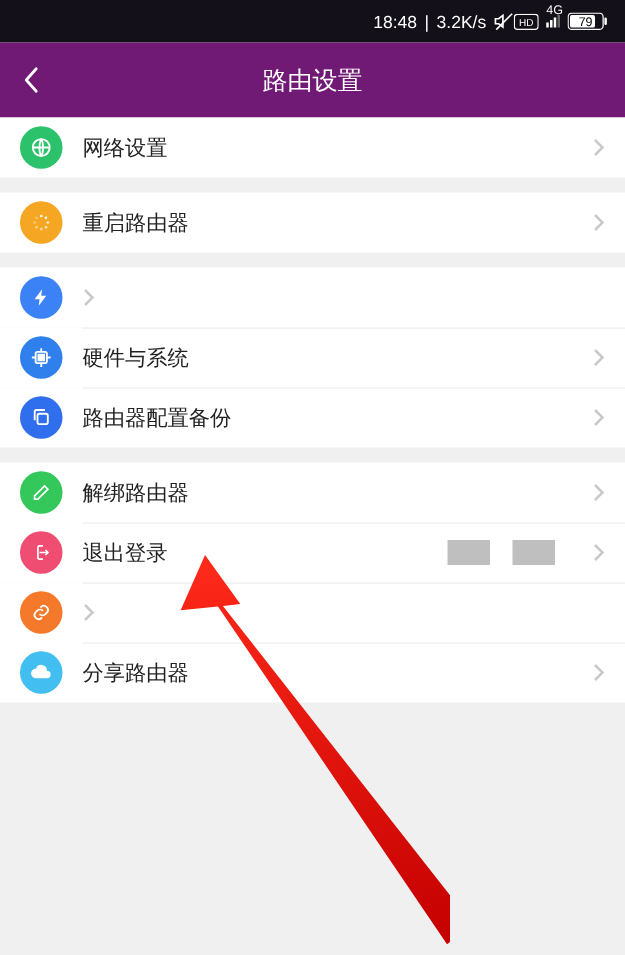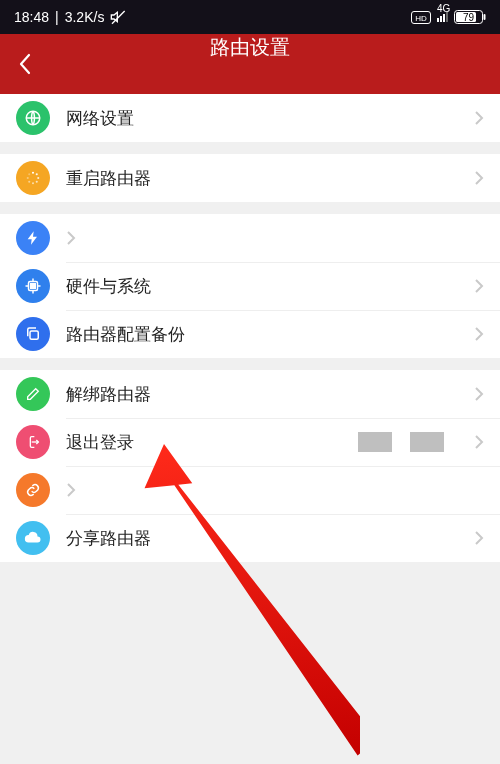--- a/index.html
+++ b/index.html
@@ -5,33 +5,34 @@
   * { box-sizing: border-box; margin: 0; padding: 0; }
   html, body { width: 500px; height: 764px; overflow: hidden; font-family: -apple-system, "Helvetica Neue", Arial, sans-serif; }
   body { background: #f0f0f0; }
 
   .statusbar {
     height: 34px;
     background: #131019;
     color: #fff;
     display: flex;
     align-items: center;
-    justify-content: space-between;
+    justify-content: flex-end;
     padding: 0 14px;
     font-size: 14px;
   }
   .statusbar .left { display: flex; align-items: center; gap: 6px; }
   .statusbar .right { display: flex; align-items: center; gap: 6px; }
   .mute-icon, .hd-icon, .sig-icon, .batt-icon { display: inline-flex; }
 
   .navbar {
     height: 60px;
-    background: #b91c1c;
+    background: #701a75;
     color: #fff;
     display: flex;
+    align-items: center;
     position: relative;
   }
   .back {
     width: 50px; height: 60px;
     display: flex; align-items: center; justify-content: center;
     color: #fff;
   }
   .title {
     position: absolute; left: 0; right: 0;
     text-align: center;

